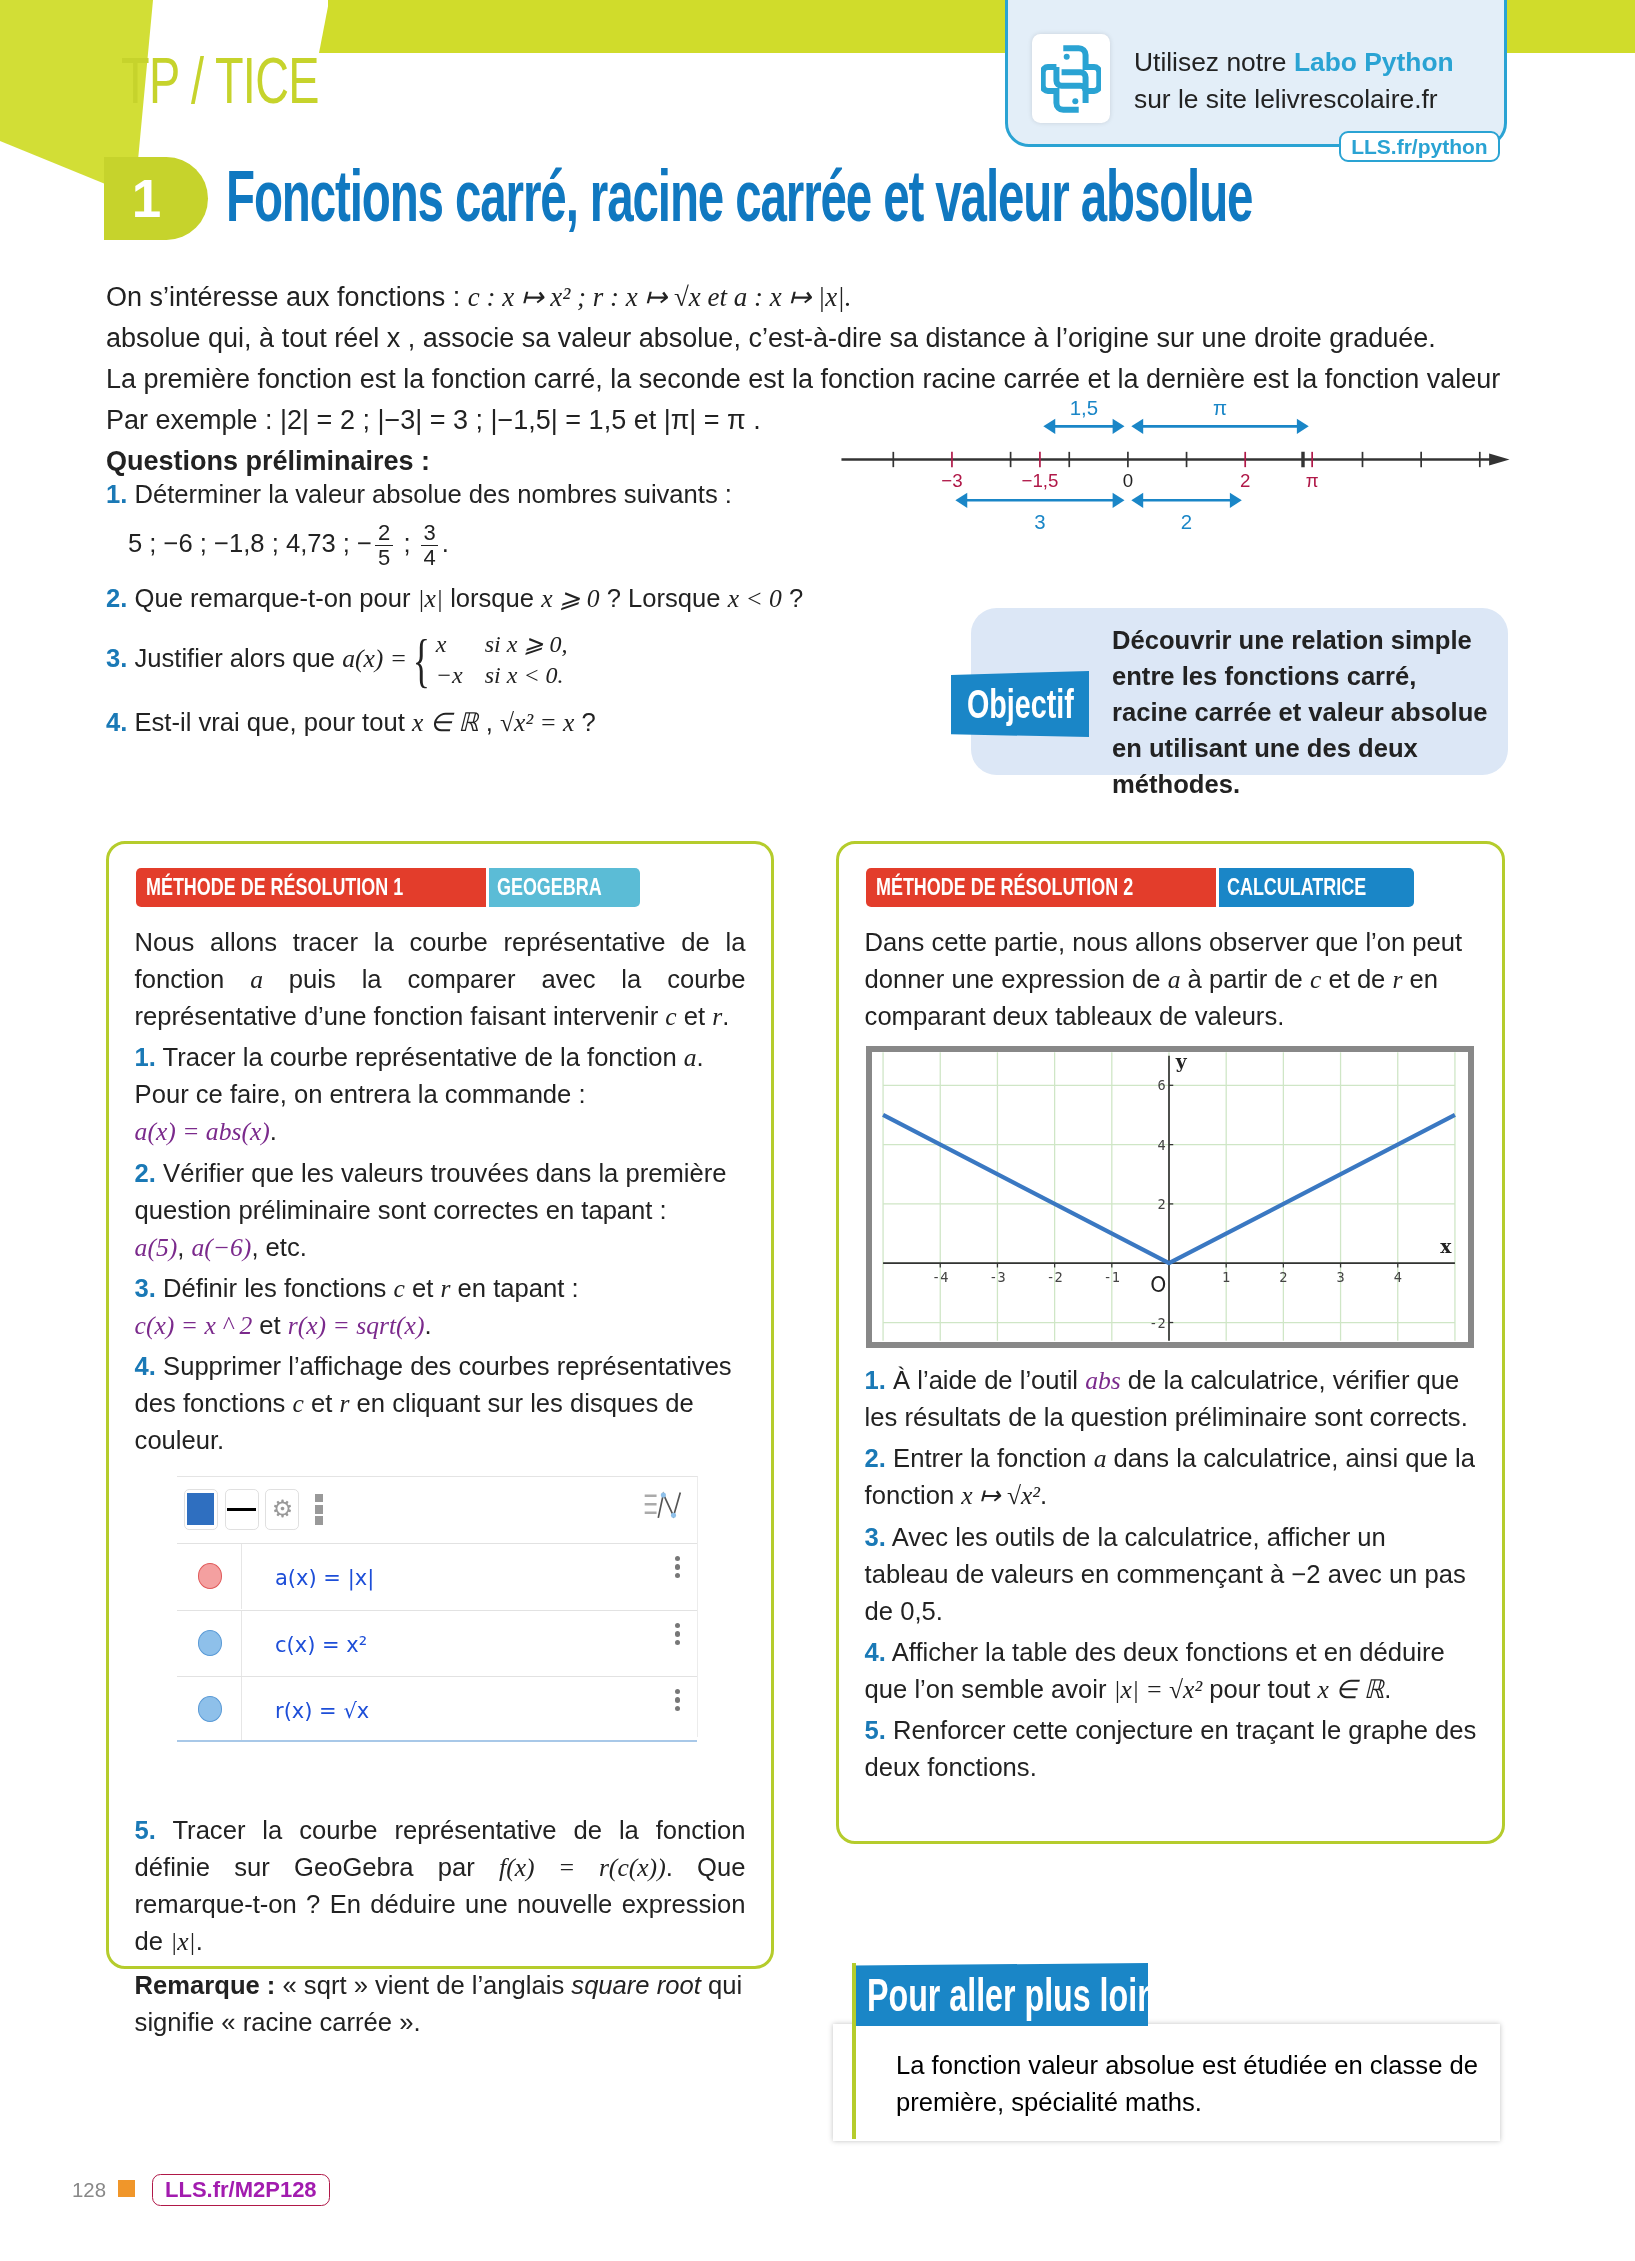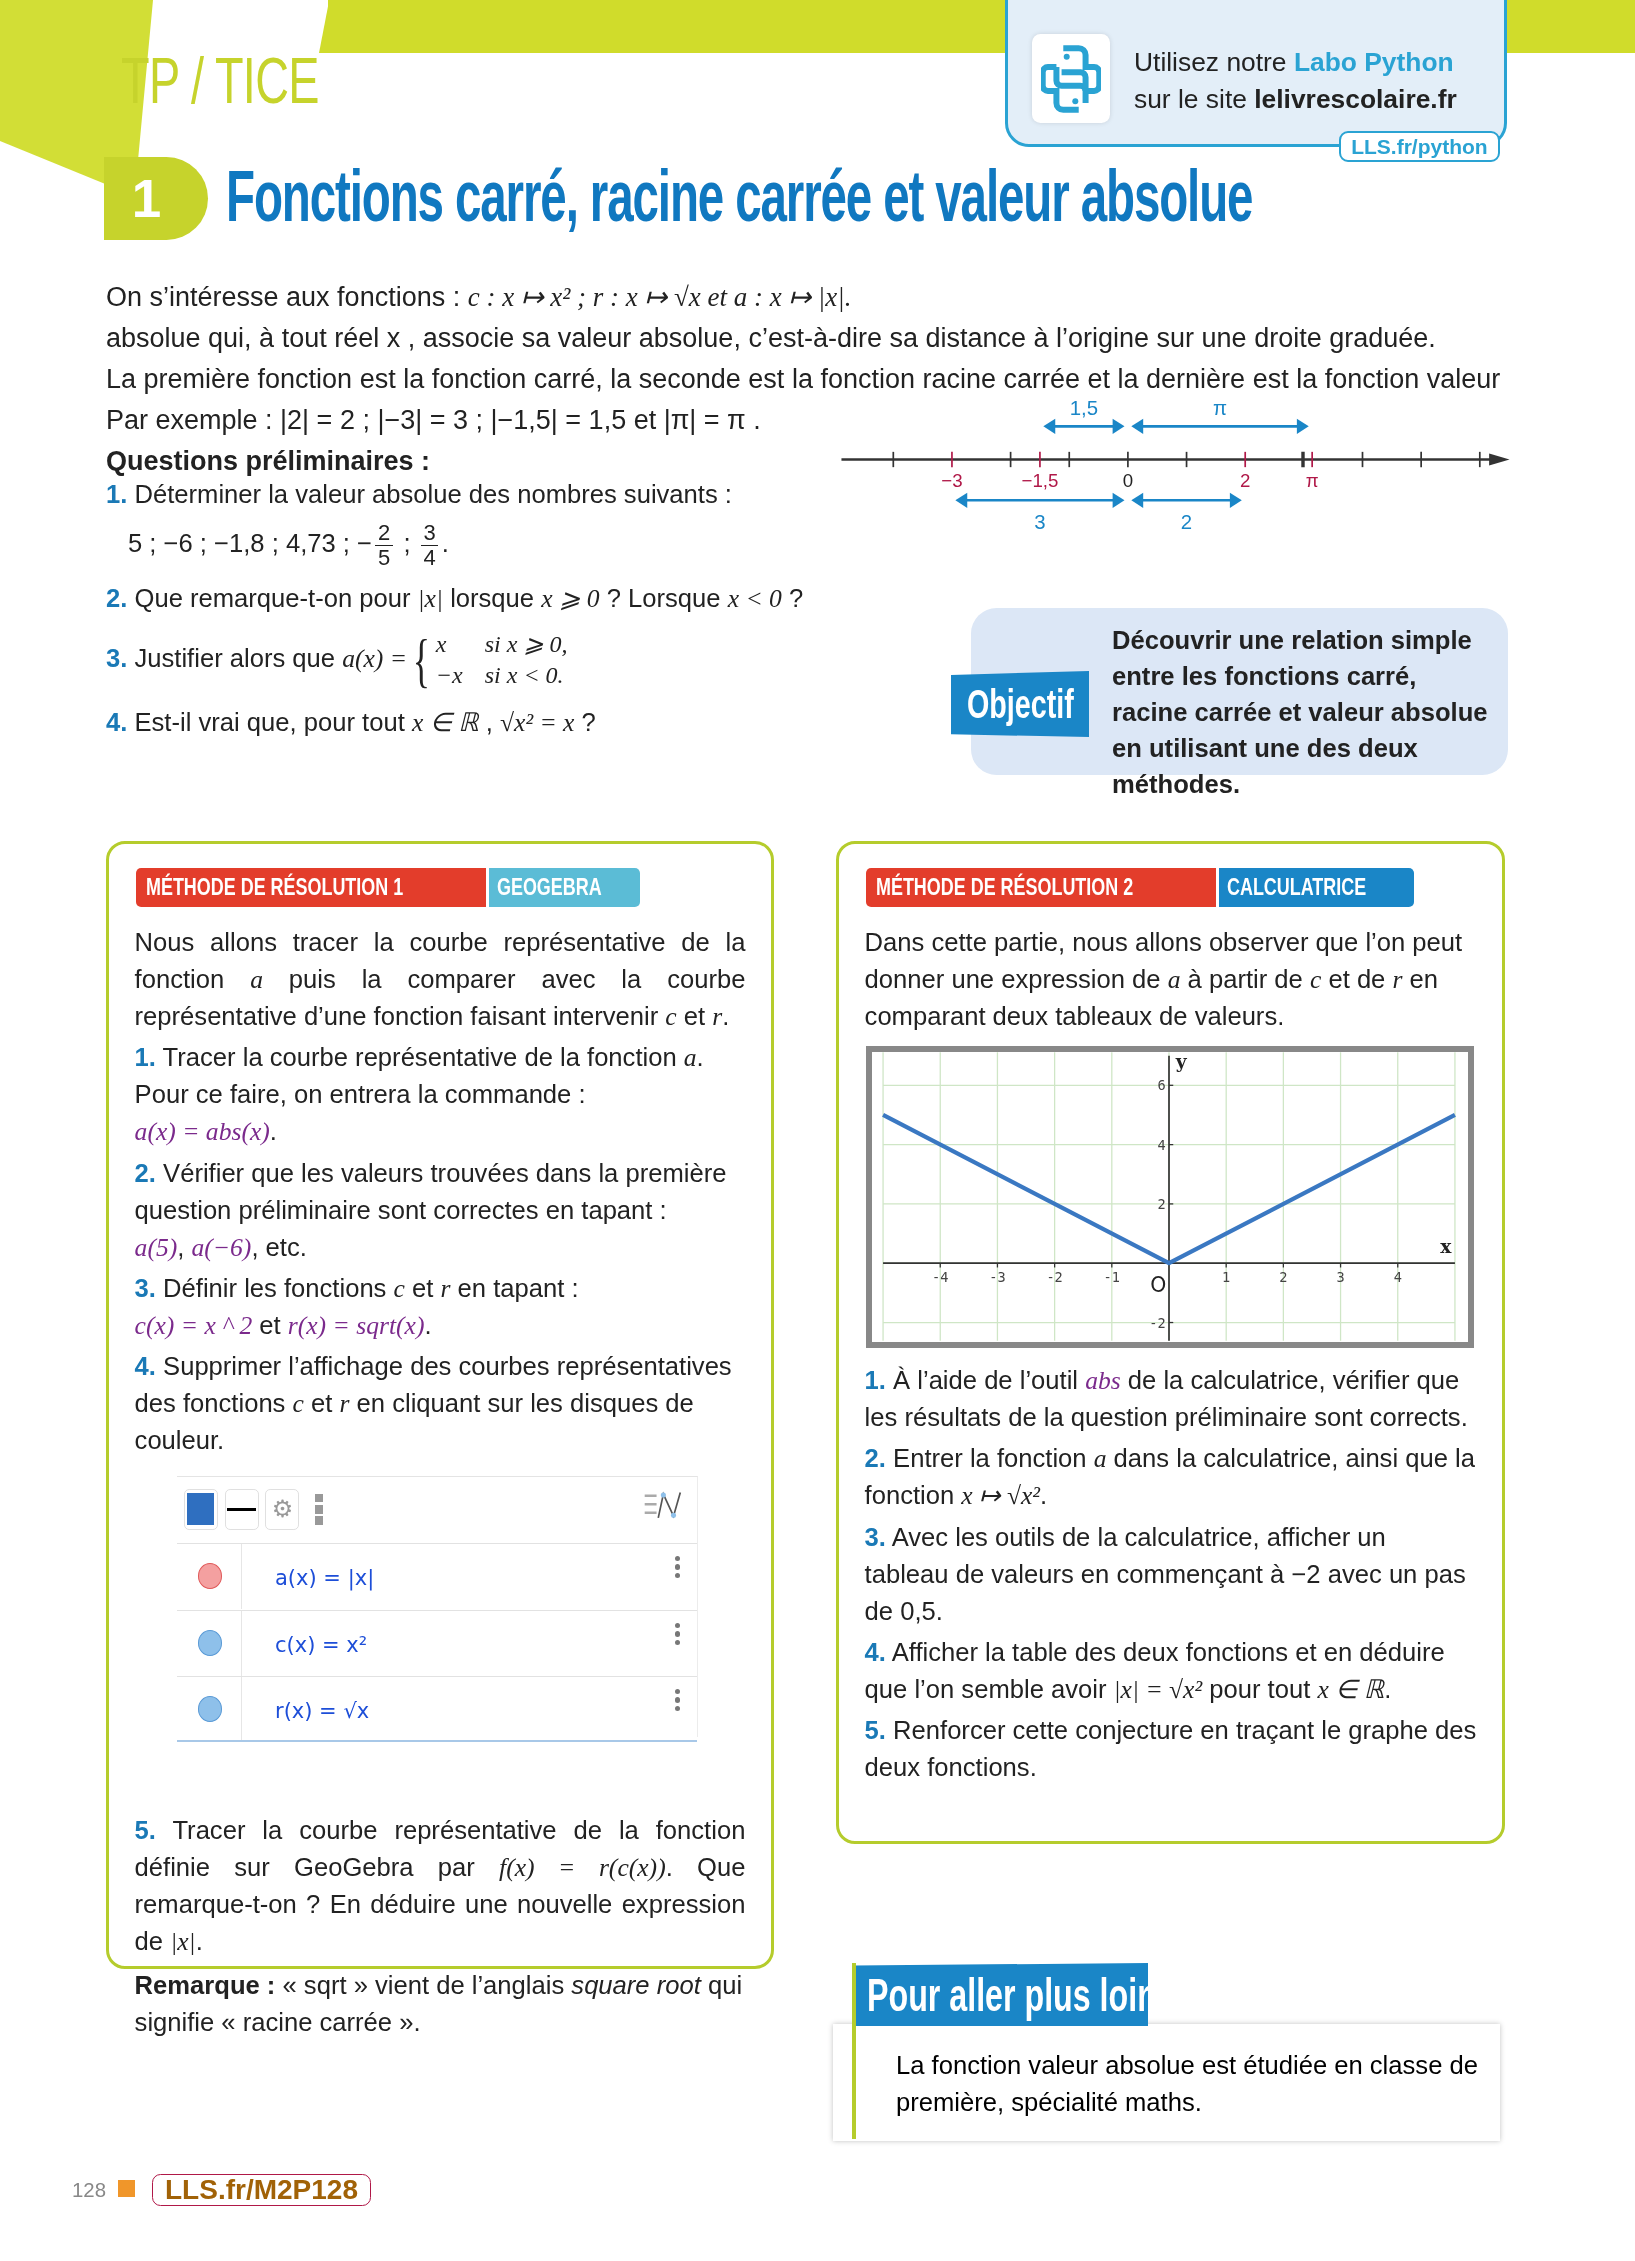--- a/index.html
+++ b/index.html
@@ -19,21 +19,21 @@
     clip-path: polygon(40% 0, 100% 0, 100% 100%, 0 100%); }
   .tptice { left: 121px; top: 43px; font-size: 65px; color: #c6d32c; letter-spacing: -0.9px;
     transform: scaleX(.72); transform-origin: left top; font-weight: normal; }
 
   .pybox { left: 1005px; top: -5.1px; width: 502px; height: 152px; background: #e3eef8;
     border: 3.4px solid #2aa3d3; border-radius: 0 0 24px 24px; }
   .pyicon { left: 1032px; top: 34px; width: 78px; height: 89px; background: #fff; border-radius: 8.5px;
     box-shadow: 0 0 5.1px rgba(0,0,0,.12); display: flex; align-items: center; justify-content: center; }
   .pytext { left: 1134px; top: 44px; font-size: 26.4px; line-height: 37px; color: #222; }
   .pytext .hl { color: #2aa3d3; font-weight: bold; }
-  .pytext b { font-weight: bold; }
+  .pytext b { font-weight: normal; }
   .pylink { left: 1339px; top: 131px; padding: 0 10.2px; height: 31px; line-height: 27px; background: #fff;
     border: 2.6px solid #2aa3d3; border-radius: 9px; color: #2aa3d3; font-weight: bold; font-size: 21px; }
 
   .badge1 { left: 104px; top: 157px; width: 104px; height: 83px; background: #c6d32c;
     border-radius: 0 43px 43px 0; color: #fff; font-size: 53px; font-weight: bold;
     display: flex; align-items: center; justify-content: center; padding-right: 19px; }
   .title { left: 226px; top: 155px; font-size: 72px; font-weight: bold; color: #1078c0;
     transform: scaleX(.66); transform-origin: left top; white-space: nowrap; letter-spacing: -1.7px; }
 
   
@@ -94,21 +94,21 @@
   .plus-label span { transform: scaleX(.7); transform-origin: left center; display: inline-block; white-space: nowrap; }
   .plus-bar { left: 852px; top: 1963px; width: 4.3px; height: 176px; background: #b5cc2c; }
   .plus-box { left: 833px; top: 2024px; width: 667px; height: 117px; background: #fff;
     box-shadow: 0 0 5.1px rgba(0,0,0,.25); }
   .plus-text { left: 896px; top: 2047px; width: 613px; font-size: 25.6px; line-height: 37px; color: #000000; }
 
   
   .pgnum { left: 72px; top: 2179px; font-size: 20.4px; color: #888; }
   .pgsq { left: 118px; top: 2180px; width: 17px; height: 17px; background: #f0962a; }
   .pglink { left: 152px; top: 2174px; height: 32px; padding: 0 12px; border: 1.7px solid #b01848; border-radius: 8.5px;
-    color: #a16207; font-weight: bold; font-size: 28px; line-height: 29px; }
+    color: #a21caf; font-weight: bold; font-size: 22px; line-height: 29px; }
 </style>
 </head>
 <body>
 
 <div class="abs banner-left"></div>
 <div class="abs banner-top-skew"></div>
 <div class="abs banner-top"></div>
 <div class="abs tptice">TP / TICE</div>
 
 <div class="abs pybox"></div>

